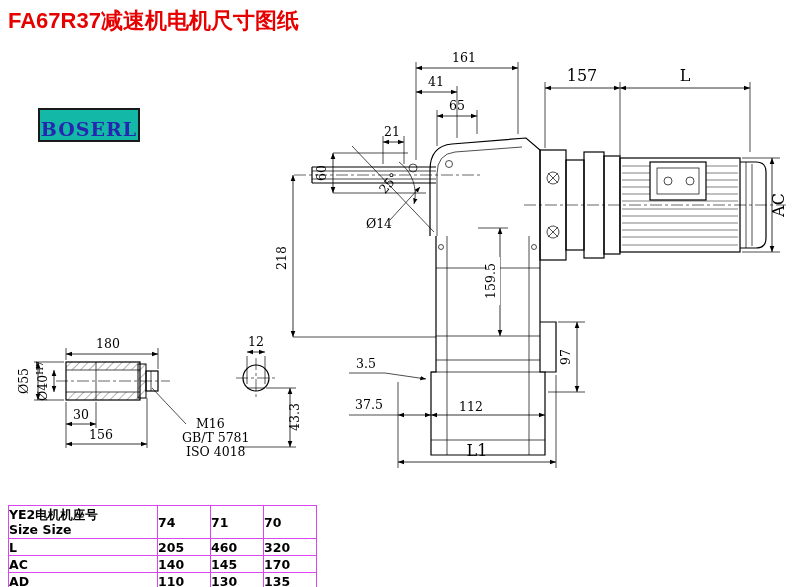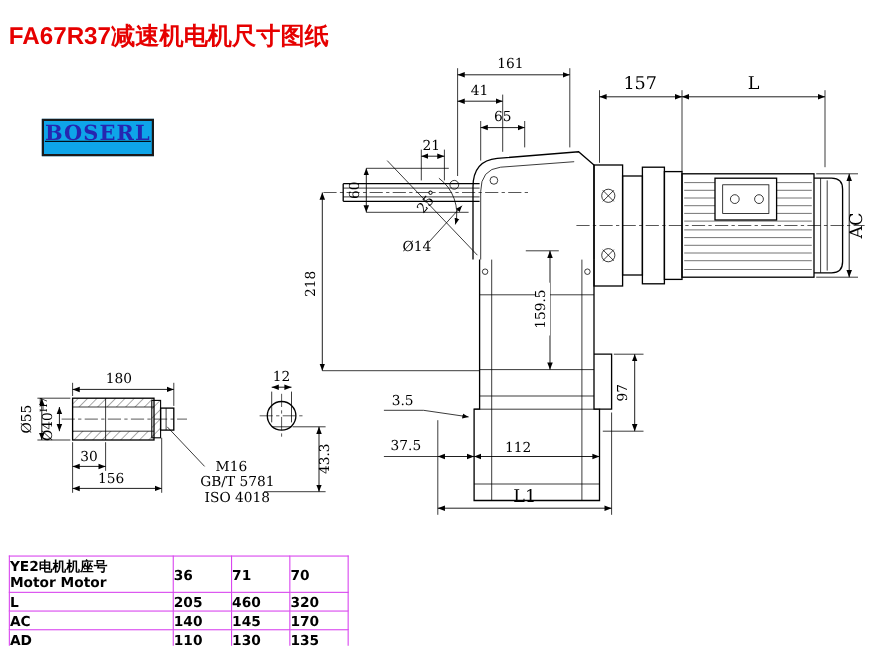--- a/index.html
+++ b/index.html
@@ -1,29 +1,28 @@
 <!DOCTYPE html>
 <html><head>
 <meta charset="utf-8">
 <style>
   html,body{margin:0;padding:0;}
   body{
     width:800px;height:587px;position:relative;background:#fff;overflow:hidden;
     font-family:"DejaVu Sans","Liberation Sans",sans-serif;
   }
   .page-title{
-    position:absolute;left:8px;top:18px;
+    position:absolute;left:8px;top:6px;
     font-size:22px;font-weight:bold;color:#e60000;
     font-family:"Liberation Sans","DejaVu Sans",sans-serif;
   }
   .brand-box{
     position:absolute;left:38px;top:108px;width:98px;height:30px;
-    border:2px solid #1a1a1a;display:flex;align-items:flex-start;justify-content:center;
-    background:#0ea5e9;
-    text-decoration:underline;
+    border:2px solid #1a1a1a;display:flex;align-items:flex-end;justify-content:center;
+    background:#14b8a6;
   }
   .brand-box span{
     font-family:"DejaVu Serif","Liberation Serif",serif;
     font-weight:bold;font-size:19px;color:#2626b0;letter-spacing:1px;
   }
   .drawing-svg{position:absolute;left:0;top:0;}
   
   .obj{stroke:#000;stroke-width:1.2;fill:none;}
   .thin{stroke:#000;stroke-width:0.7;fill:none;}
   .fin{stroke:#000;stroke-width:0.5;fill:none;}
@@ -284,23 +283,23 @@
     <text x="299" y="417" transform="rotate(-90 299 417)">43.3</text>
   </g>
 </svg>
 
 <div class="spec-table">
   <table>
     <tbody>
         <tr class="hrow">
       <th class="c0">
         <div>YE2电机机座号</div>
-        <div>Motor Motor</div>
+        <div>Size Size</div>
       </th>
-      <th class="cv">36</th>
+      <th class="cv">74</th>
       <th class="cv">71</th>
       <th class="cv">70</th>
     </tr>
     <tr class="drow">
       <td class="c0">L</td>
       <td class="cv">205</td>
       <td class="cv">460</td>
       <td class="cv">320</td>
     </tr>
     <tr class="drow">

